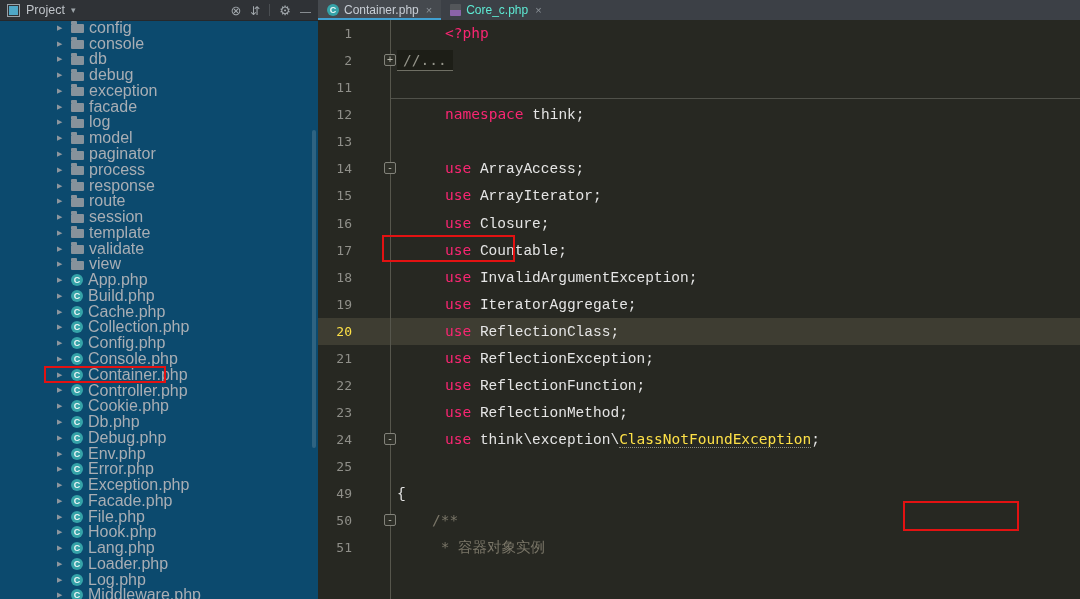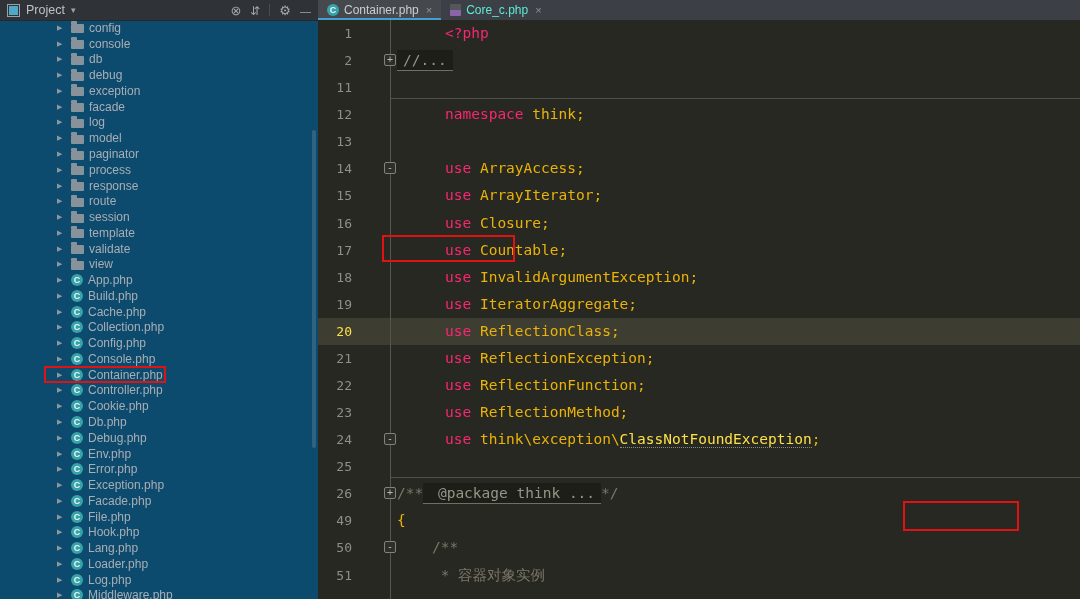--- a/index.html
+++ b/index.html
@@ -14,21 +14,21 @@
   .i-caret{color:#9CA3A8;font-size:9px;}
   .i-caret::before{content:"▾";}
   .phead-right{margin-left:auto;display:flex;align-items:center;gap:9px;color:#A2A8AD;}
   .i-locate::before{content:"⊗";font-size:13px;}
   .i-collapse::before{content:"⇵";font-size:12px;}
   .phead-sep{width:1px;height:12px;background:#4A4E52;}
   .i-gear::before{content:"⚙";font-size:13px;}
   .i-minus::before{content:"—";font-size:11px;}
 
   .tree{position:absolute;top:20px;left:0;right:0;}
-  .row{height:15.77px;display:flex;align-items:center;padding-left:57px;gap:5px;font-size:12px;color:#A9AEB4;white-space:nowrap;}
+  .row{height:15.77px;display:flex;align-items:center;padding-left:57px;gap:5px;font-size:16px;color:#A9AEB4;white-space:nowrap;}
   .arrow{width:9px;color:#8E969E;font-size:7px;flex:0 0 auto;}
   .arrow::before{content:"▶";}
   .folder-icon{flex:0 0 auto;width:13px;height:9px;background:#87929B;border-radius:1px;position:relative;margin-top:2px;}
   .folder-icon::before{content:"";position:absolute;top:-3px;left:0;width:6px;height:3px;background:#87929B;border-radius:1px 1px 0 0;}
   .class-icon{flex:0 0 auto;width:12px;height:12px;border-radius:50%;background:#35A3A8;color:#EDF7F7;font-size:9px;font-weight:bold;line-height:12px;text-align:center;}
   .class-icon::before{content:"C";}
   .tree-scroll{position:absolute;right:2px;top:130px;width:4px;height:318px;background:rgba(255,255,255,.14);border-radius:2px;z-index:30;}
 
   
   .tabbar{position:absolute;left:318px;top:0;right:0;height:20px;background:#3C4046;display:flex;}
@@ -44,21 +44,21 @@
 
   
   .editor{position:absolute;left:318px;top:20px;right:0;bottom:0;background:#272822;font-family:"DejaVu Sans Mono",monospace;font-size:14.5px;overflow:hidden;}
   .gutterline{position:absolute;left:72px;top:0;bottom:0;width:1px;background:#56564C;z-index:1;}
   .line{position:relative;height:27.09px;}
   .line.cur{background:#3E3D32;}
   .num{position:absolute;left:0;top:0;width:34px;height:27.09px;line-height:27.09px;text-align:right;font-size:13px;color:#8F8F89;}
   .line.cur .num{color:#fde047;}
   .code{position:absolute;left:79px;top:0;height:27.09px;line-height:27.09px;white-space:pre;}
   .s-kw{color:#F92672;margin-left:48px;}
-  .s-pl{color:#eab308;}
+  .s-pl{color:#e5e5e5;font-family:Liberation Mono, monospace;}
   .s-cm{color:#7A7668;}
   .s-dot{color:#fde047;border-bottom:1px dotted #8A8A7E;}
   .s-fold{background:#1D1E17;color:#95958A;border-bottom:1px solid #6F6F64;padding:2px 6px;}
   .fold{position:absolute;left:66px;top:7px;width:12px;height:12px;box-sizing:border-box;border:1px solid #82827A;border-radius:2px;background:#2E2F28;color:#B9B9AD;font-size:10px;line-height:9px;text-align:center;z-index:2;}
   .fold.plus::before{content:"+";}
   .fold.start::before{content:"-";}
   .fold.end::before{content:"-";}
   .gmark{position:absolute;left:37px;top:8px;display:flex;align-items:center;gap:1px;z-index:2;}
   .ring{display:block;width:6px;height:6px;border:2px solid #4E9FD0;border-radius:50%;}
   .dn{color:#9CA3A8;font-size:12px;line-height:11px;font-style:normal;}
@@ -407,27 +407,20 @@
         <span class="code"><span class="s-kw">use</span><span class="s-pl"> think\exception\</span><span class="s-dot">ClassNotFoundException</span><span class="s-pl">;</span></span>
 
       </div>
         <div class="line">
         <span class="num">25</span>
 
         <span class="code"></span>
 
       </div>
         <div class="line">
-        <span class="num">26</span>
-
-        <span class="fold plus"></span>
-        <span class="code"><span class="s-cm">/**</span><span class="s-fold"> @package think ...</span><span class="s-cm">*/</span></span>
-        <span class="sep"></span>
-      </div>
-        <div class="line">
         <span class="num">49</span>
 
         <span class="code"><span class="s-pl">{</span></span>
 
       </div>
         <div class="line">
         <span class="num">50</span>
 
         <span class="fold start"></span>
         <span class="code"><span class="s-cm">    /**</span></span>

